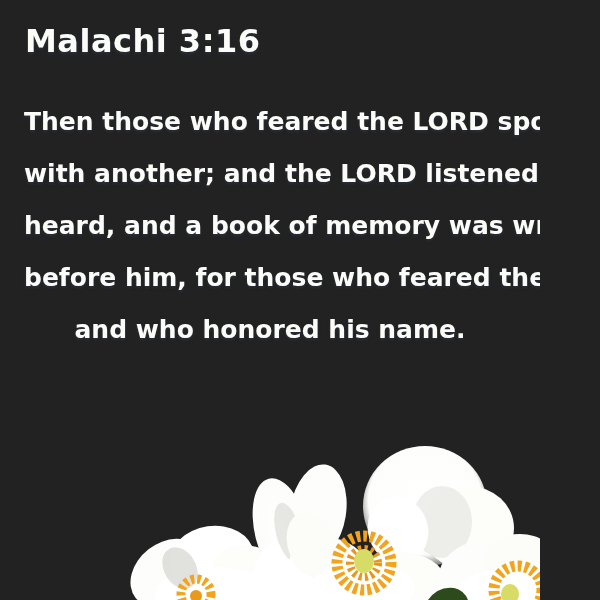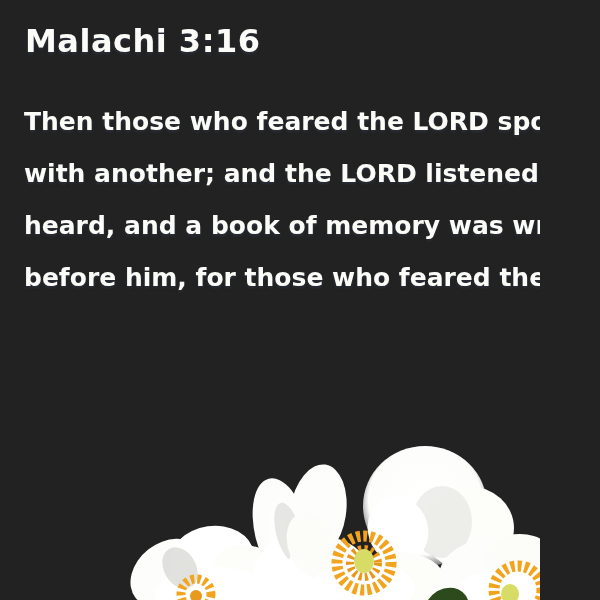--- a/index.html
+++ b/index.html
@@ -63,20 +63,21 @@
 
 <div class="card">
 
   <h1 class="title">Malachi 3:16</h1>
 
   <div class="verse">
     <p>Then those who feared the LORD spoke one</p>
     <p>with another; and the LORD listened, and</p>
     <p>heard, and a book of memory was written</p>
     <p>before him, for those who feared the LORD,</p>
+    <p>and who honored his name.</p>
   </div>
 
   <svg class="flowers" viewBox="0 0 600 190" xmlns="http://www.w3.org/2000/svg" aria-hidden="true">
     <defs>
       <radialGradient id="petalSoft" cx="50%" cy="45%" r="65%">
         <stop offset="0%" stop-color="#ffffff"></stop>
         <stop offset="70%" stop-color="#fdfdfb"></stop>
         <stop offset="100%" stop-color="#ececе6"></stop>
       </radialGradient>
       <radialGradient id="petalSoft2" cx="50%" cy="45%" r="65%">

